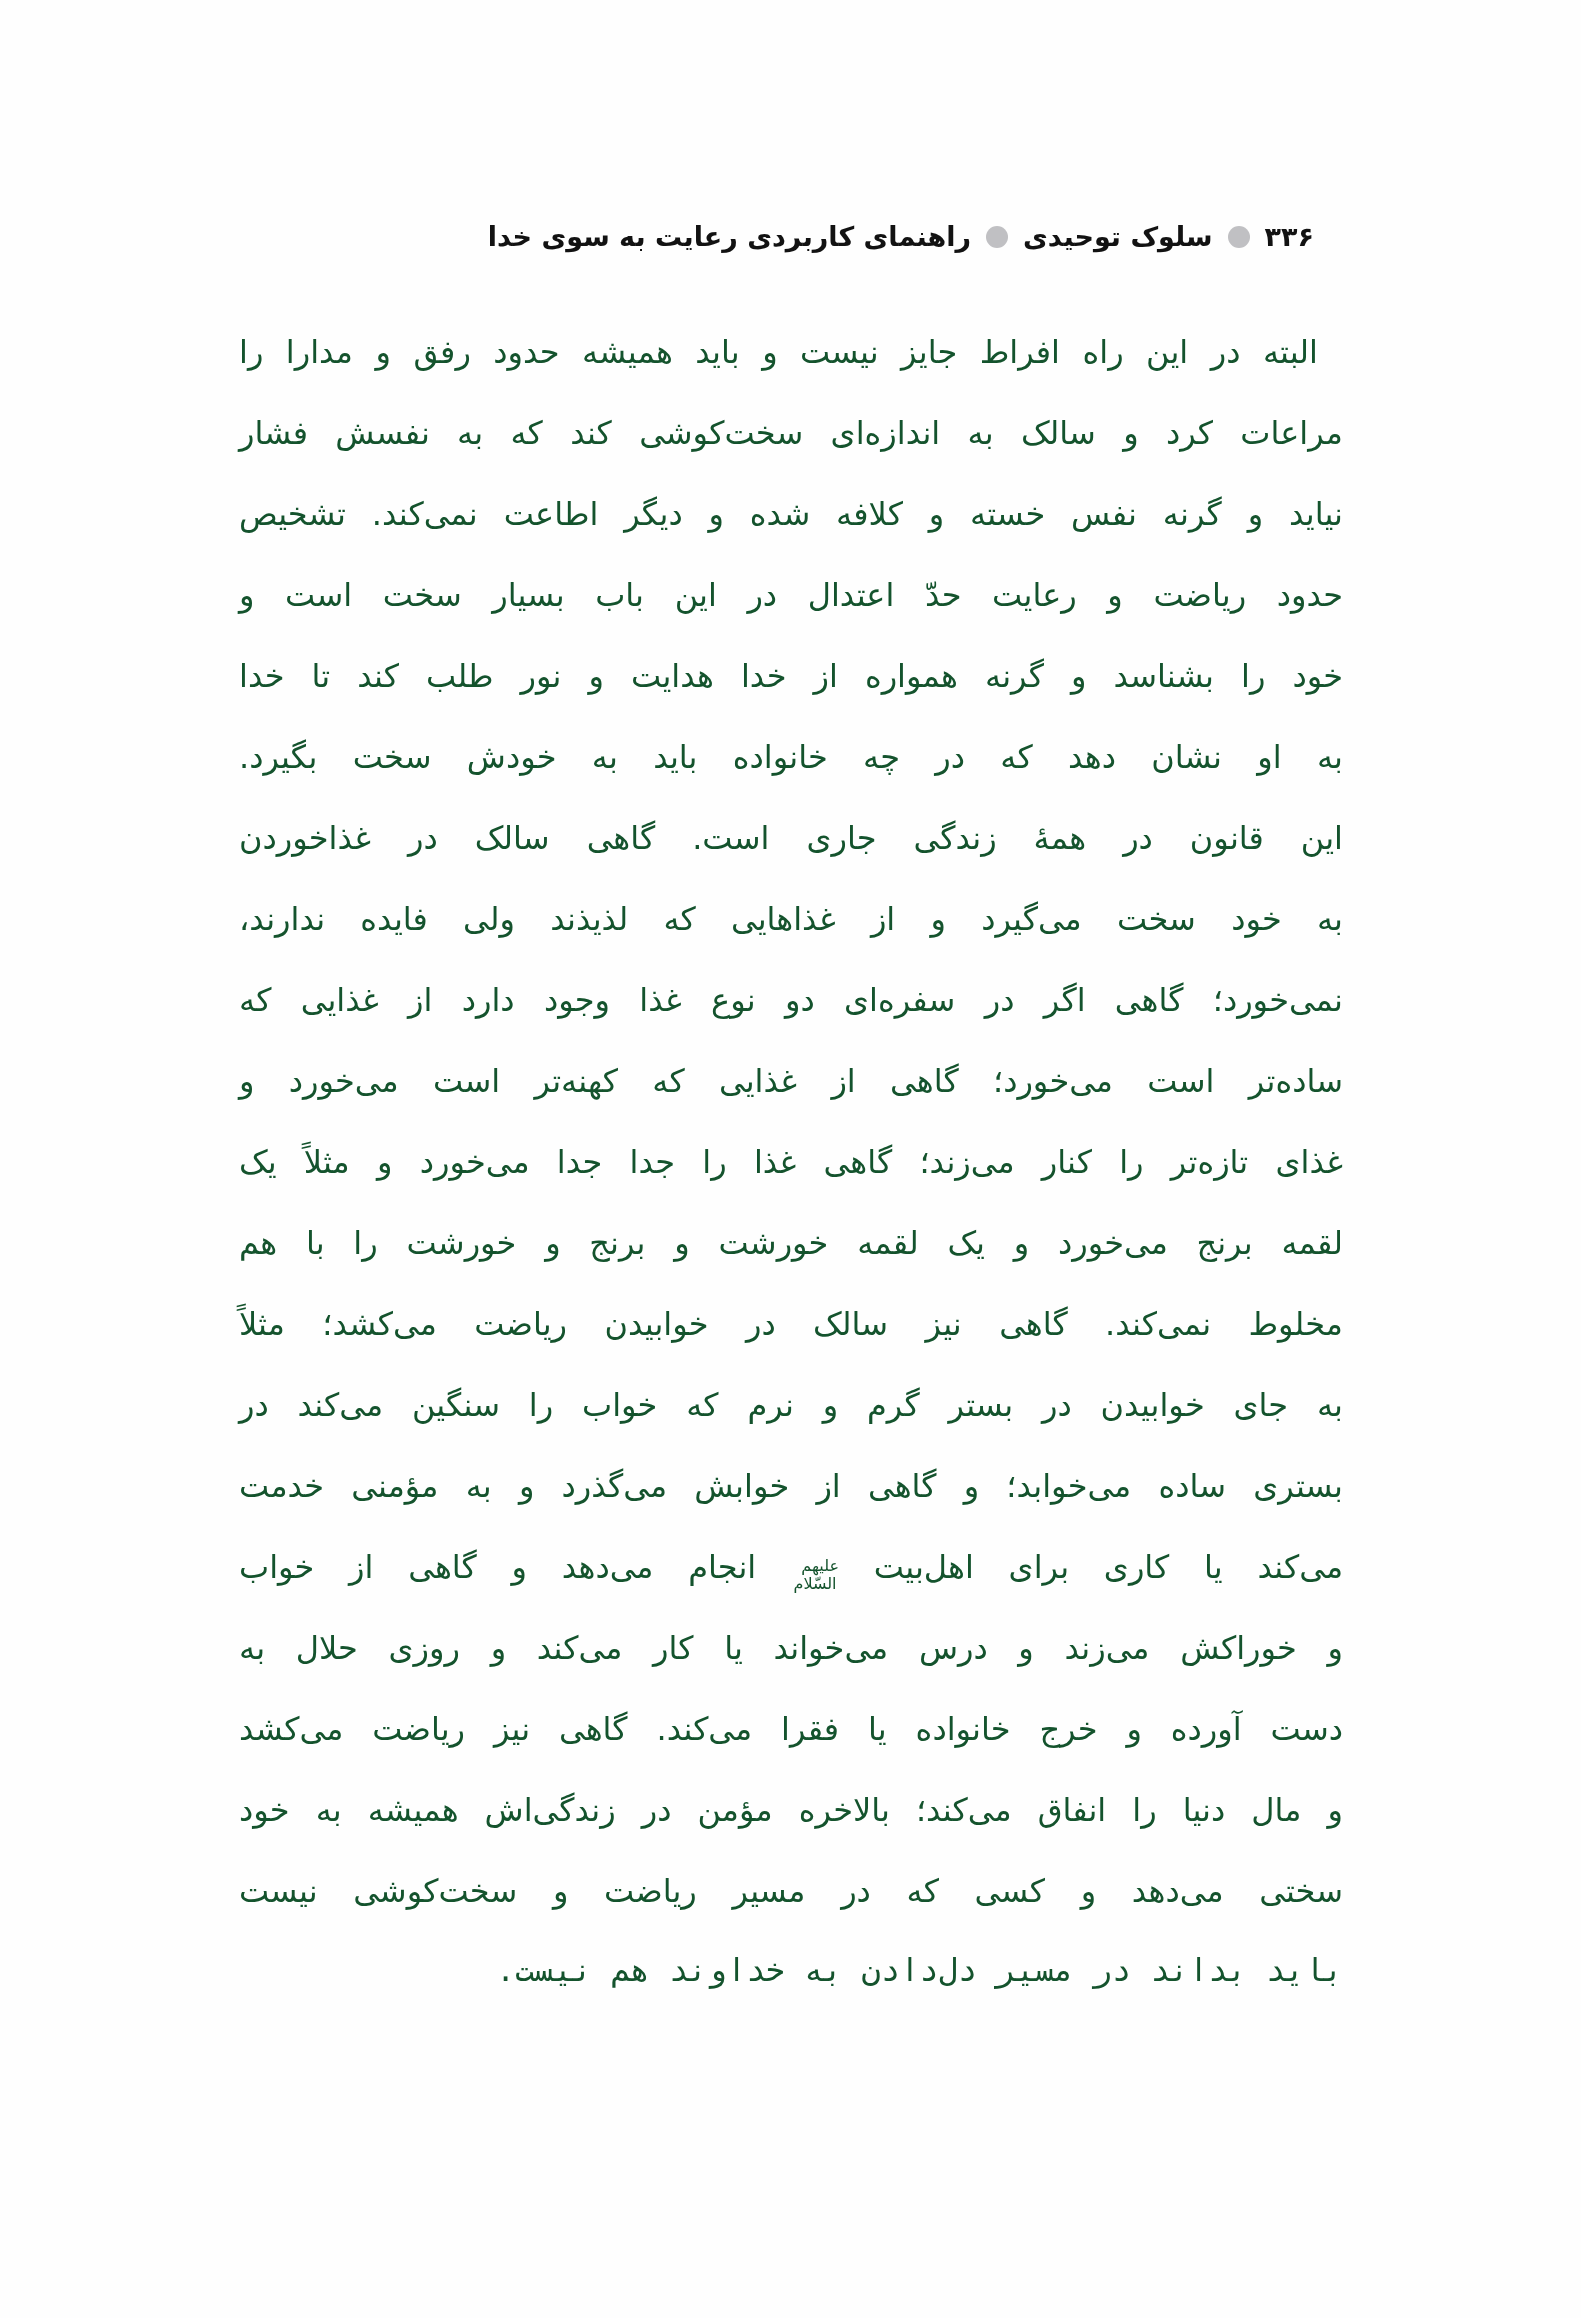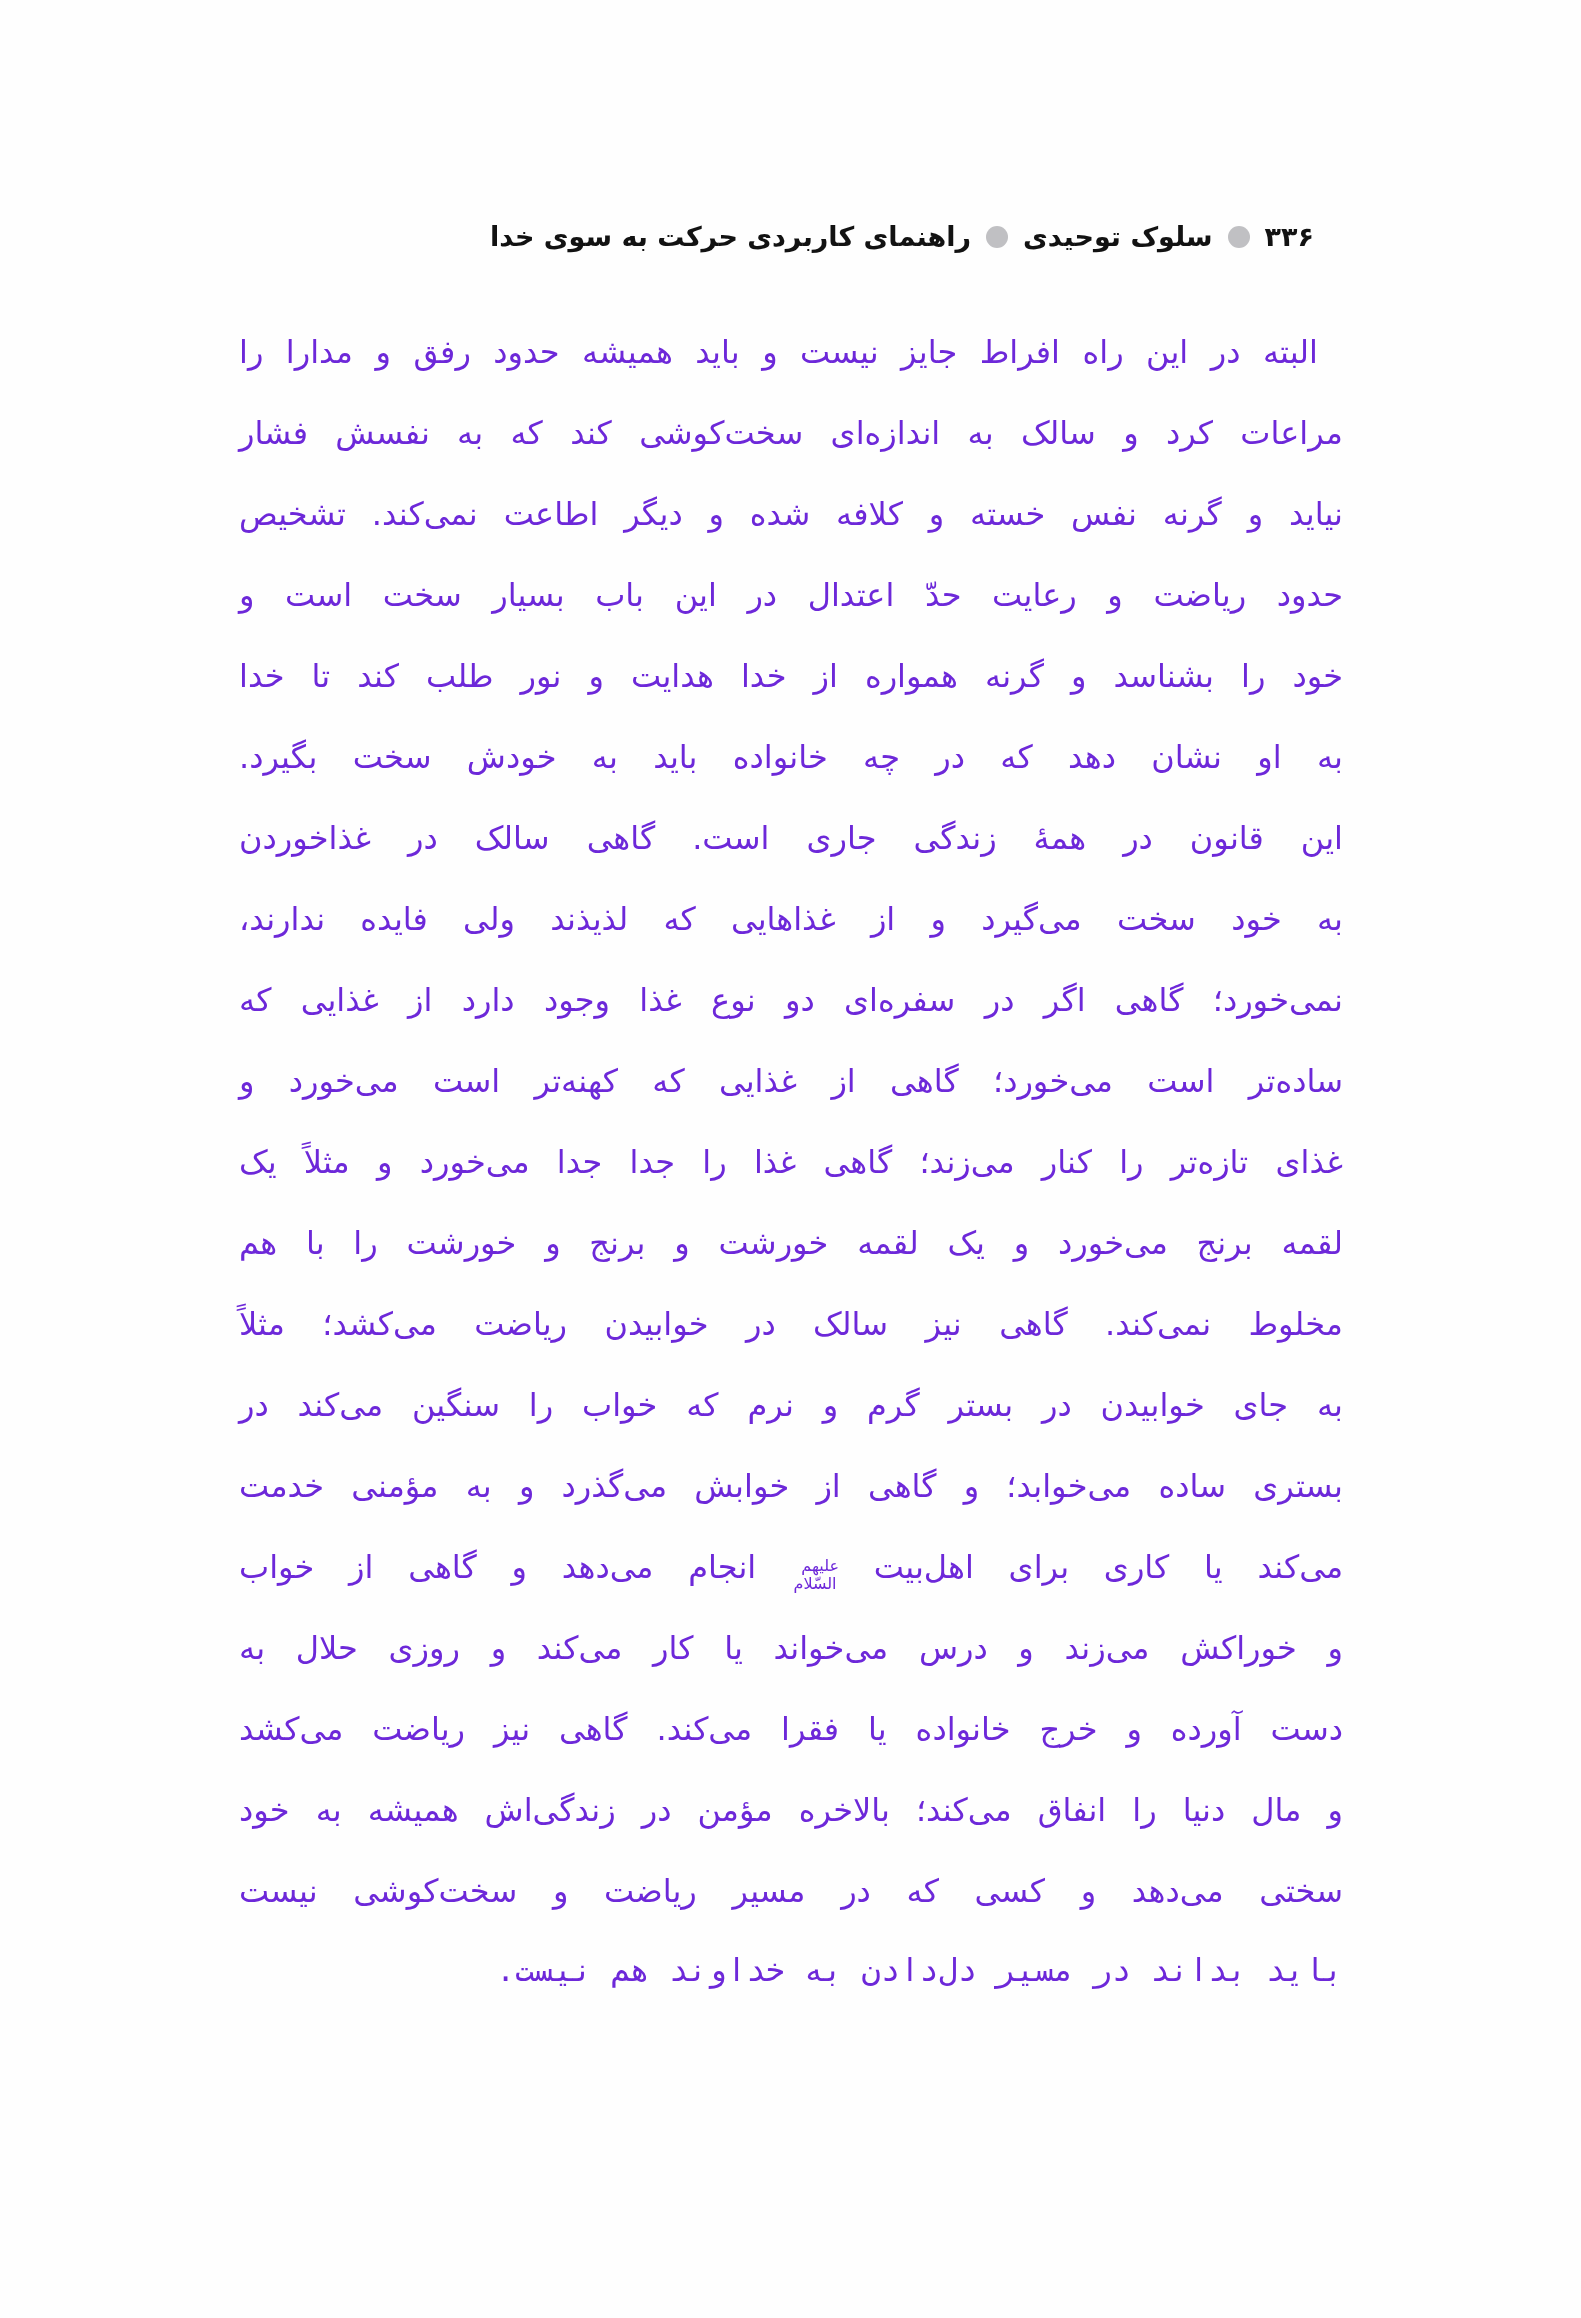--- a/index.html
+++ b/index.html
@@ -52,21 +52,21 @@
   }
   
   .body-text {
     position: absolute;
     top: 312px;
     left: 239px;
     width: 1104px;
     direction: rtl;
     font-size: 32px;
     line-height: 81px;
-    color: #6d28d9;
+    color: #14532d;
   }
   .para { margin: 0; }
   .line {
     margin: 0;
     padding: 0;
     text-align: justify;
     text-align-last: justify;
   }
   .line.para-first-indent {
     padding-right: 25px;
@@ -90,21 +90,21 @@
 </head>
 <body>
 
 <div class="page">
 
   <header class="running-head">
     <span class="page-number">۳۳۶</span>
     <span class="dot"></span>
     <span class="book-title">سلوک توحیدی</span>
     <span class="dot"></span>
-    <span class="subtitle">راهنمای کاربردی حرکت به سوی خدا</span>
+    <span class="subtitle">راهنمای کاربردی رعایت به سوی خدا</span>
   </header>
 
   <main class="body-text">
 
     <section class="para">
       <p class="line para-first-indent">البته در این راه افراط جایز نیست و باید همیشه حدود رفق و مدارا را</p>
       <p class="line">مراعات کرد و سالک به اندازه‌ای سخت‌کوشی کند که به نفسش فشار</p>
       <p class="line">نیاید و گرنه نفس خسته و کلافه شده و دیگر اطاعت نمی‌کند. تشخیص</p>
       <p class="line">حدود ریاضت و رعایت حدّ اعتدال در این باب بسیار سخت است و</p>
       <p class="line">خود را بشناسد و گرنه همواره از خدا هدایت و نور طلب کند تا خدا</p>

